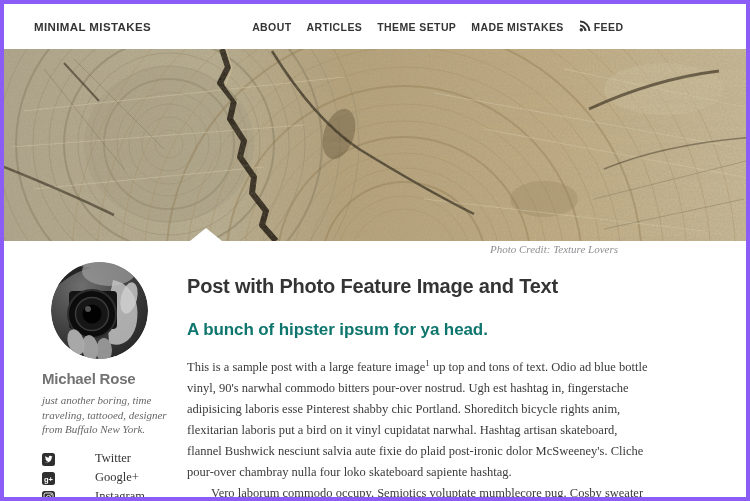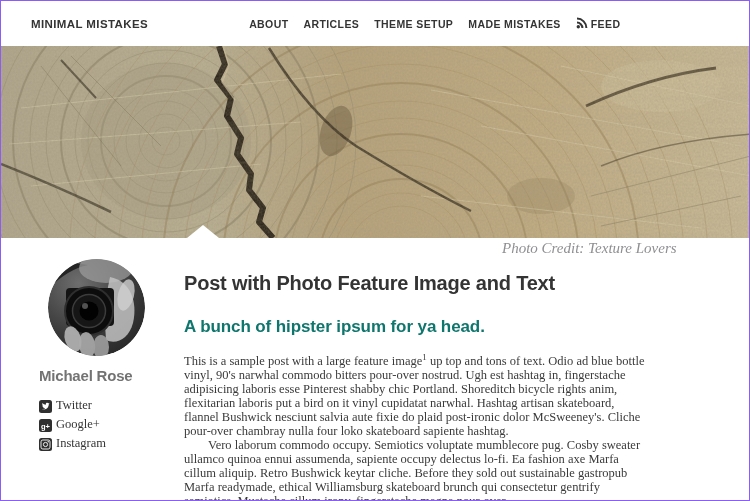--- a/index.html
+++ b/index.html
@@ -1,55 +1,55 @@
 <!DOCTYPE html>
 <html><head>
 <meta charset="utf-8">
 <style>
   * { margin:0; padding:0; box-sizing:border-box; }
   html,body { background:#fff; }
   .page {
     position:relative; width:750px; height:501px; overflow:hidden;
-    background:#fff; border:1px solid #8b5cf6;
+    background:#fff; border:4px solid #8b5cf6;
     font-family:"Liberation Sans", sans-serif; color:#343434;
   }
   
   .masthead { height:45px; display:flex; align-items:center; padding:0 30px; background:#fff; }
   .brand { font-size:11.5px; font-weight:700; letter-spacing:.4px; color:#343434; text-decoration:none; cursor:pointer; }
   .topnav { display:flex; align-items:center; margin-left:101px; }
   .topnav a { display:inline-flex; align-items:center; margin-right:15px; font-size:10.5px; font-weight:700;
     letter-spacing:.4px; color:#343434; text-decoration:none; cursor:pointer; }
   .topnav a .rss { margin-right:3px; display:inline-block; }
   
   .feature { position:relative; height:192px; overflow:hidden; background:#bfb292; }
   .feature svg { display:block; width:750px; height:192px; }
   .notch { position:absolute; bottom:0; left:186px; width:0; height:0;
     border-left:16px solid transparent; border-right:16px solid transparent; border-bottom:13px solid #fff; }
   
   .credit-row { position:relative; height:19px; }
-  .credit { position:absolute; left:501px; top:2px; font-family:"Liberation Serif", serif;
-    font-style:italic; font-size:15px; color:#8f8f93; }
+  .credit { position:absolute; left:486px; top:2px; font-family:"Liberation Serif", serif;
+    font-style:italic; font-size:11px; color:#8f8f93; }
   
   .columns { display:flex; padding:0 30px; }
   .sidebar { flex:0 0 153px; padding:2px 0 0 8px; }
   .avatar { width:97px; height:97px; border-radius:50%; overflow:hidden; margin-left:9px; }
   .avatar svg { display:block; }
   .author-name { font-size:15px; font-weight:700; letter-spacing:-.2px; margin-top:11px; color:#737373; }
   .bio { margin-top:6px; width:126px; font-family:"Liberation Serif", serif; font-style:italic;
     font-size:11px; line-height:14.5px; color:#666; }
   .social { list-style:none; margin-top:14px; }
-  .social li { display:flex; align-items:center; margin-bottom:4px; cursor:pointer; }
+  .social li { display:flex; align-items:center; margin-bottom:4px; cursor:pointer;gap:36px; }
   .social li .sicon { width:13px; height:13px; margin-right:4px; flex:none; }
   .social li .slabel { font-family:"Liberation Serif", serif; font-size:12.5px; color:#343434; }
   
   .post { flex:1 1 auto; padding-top:15px; }
   .post h1 { font-size:20px; font-weight:700; letter-spacing:-.2px; color:#343434; }
   .post h2 { font-size:17px; font-weight:700; letter-spacing:-.1px; color:#0f766e; margin:22px 0 13px; }
   .post p { width:464px; font-family:"Liberation Serif", serif; font-size:12.5px;
-    line-height:14px; color:#3a3a3a; text-align:left; }
+    line-height:21px; color:#3a3a3a; text-align:left; }
   .post p + p { text-indent:24px; }
   .post sup { font-size:9px; }
   .post sup a { color:#3a3a3a; text-decoration:none; cursor:pointer; }
 </style>
 </head>
 <body>
 
 <div class="page">
 
   <header class="masthead">
@@ -189,20 +189,21 @@
           <circle cx="41" cy="52" r="24" fill="#0c0c0c" stroke="#2e2e2e" stroke-width="2"></circle>
           <circle cx="41" cy="52" r="16.5" fill="#161616" stroke="#3c3c3c" stroke-width="1.5"></circle>
           <circle cx="41" cy="52" r="9.5" fill="#020202"></circle>
           <circle cx="37" cy="47" r="3" fill="#606060" opacity="0.85"></circle>
           <ellipse cx="25" cy="80" rx="8" ry="13" fill="#b5b5b5" opacity="0.9" transform="rotate(-18 25 80)"></ellipse>
           <ellipse cx="39" cy="86" rx="8" ry="13" fill="#ababab" opacity="0.9" transform="rotate(-8 39 86)"></ellipse>
           <ellipse cx="53" cy="88" rx="8" ry="12" fill="#9e9e9e" opacity="0.9"></ellipse>
         </svg>
       </div>
       <h3 class="author-name">Michael Rose</h3>
+      <p class="bio">just another boring, time traveling, tattooed, designer from Buffalo New York.</p>
       <ul class="social">
         <li>
           <span class="sicon">
             <svg width="13" height="13" viewBox="0 0 13 13">
               <rect width="13" height="13" rx="2.5" fill="#2f2f2f"></rect>
               <path d="M3,9.2 C4.6,9.7 7.4,9.3 8.8,7.4 C9.6,6.3 9.9,5 9.8,4.1 L10.6,3 L9.5,3.3 C9,2.6 7.9,2.5 7.3,3.1 C6.8,3.6 6.7,4.2 6.9,4.8 C5.6,4.7 4.3,4 3.5,3 C3,4 3.3,5.1 4.1,5.7 L3.3,5.5 C3.4,6.5 4.1,7.3 5,7.5 L4.2,7.6 C4.6,8.4 5.4,8.8 6.2,8.8 C5.3,9.4 4.1,9.5 3,9.2 Z" fill="#fff"></path>
             </svg>
           </span>
           <span class="slabel">Twitter</span>
         </li>

